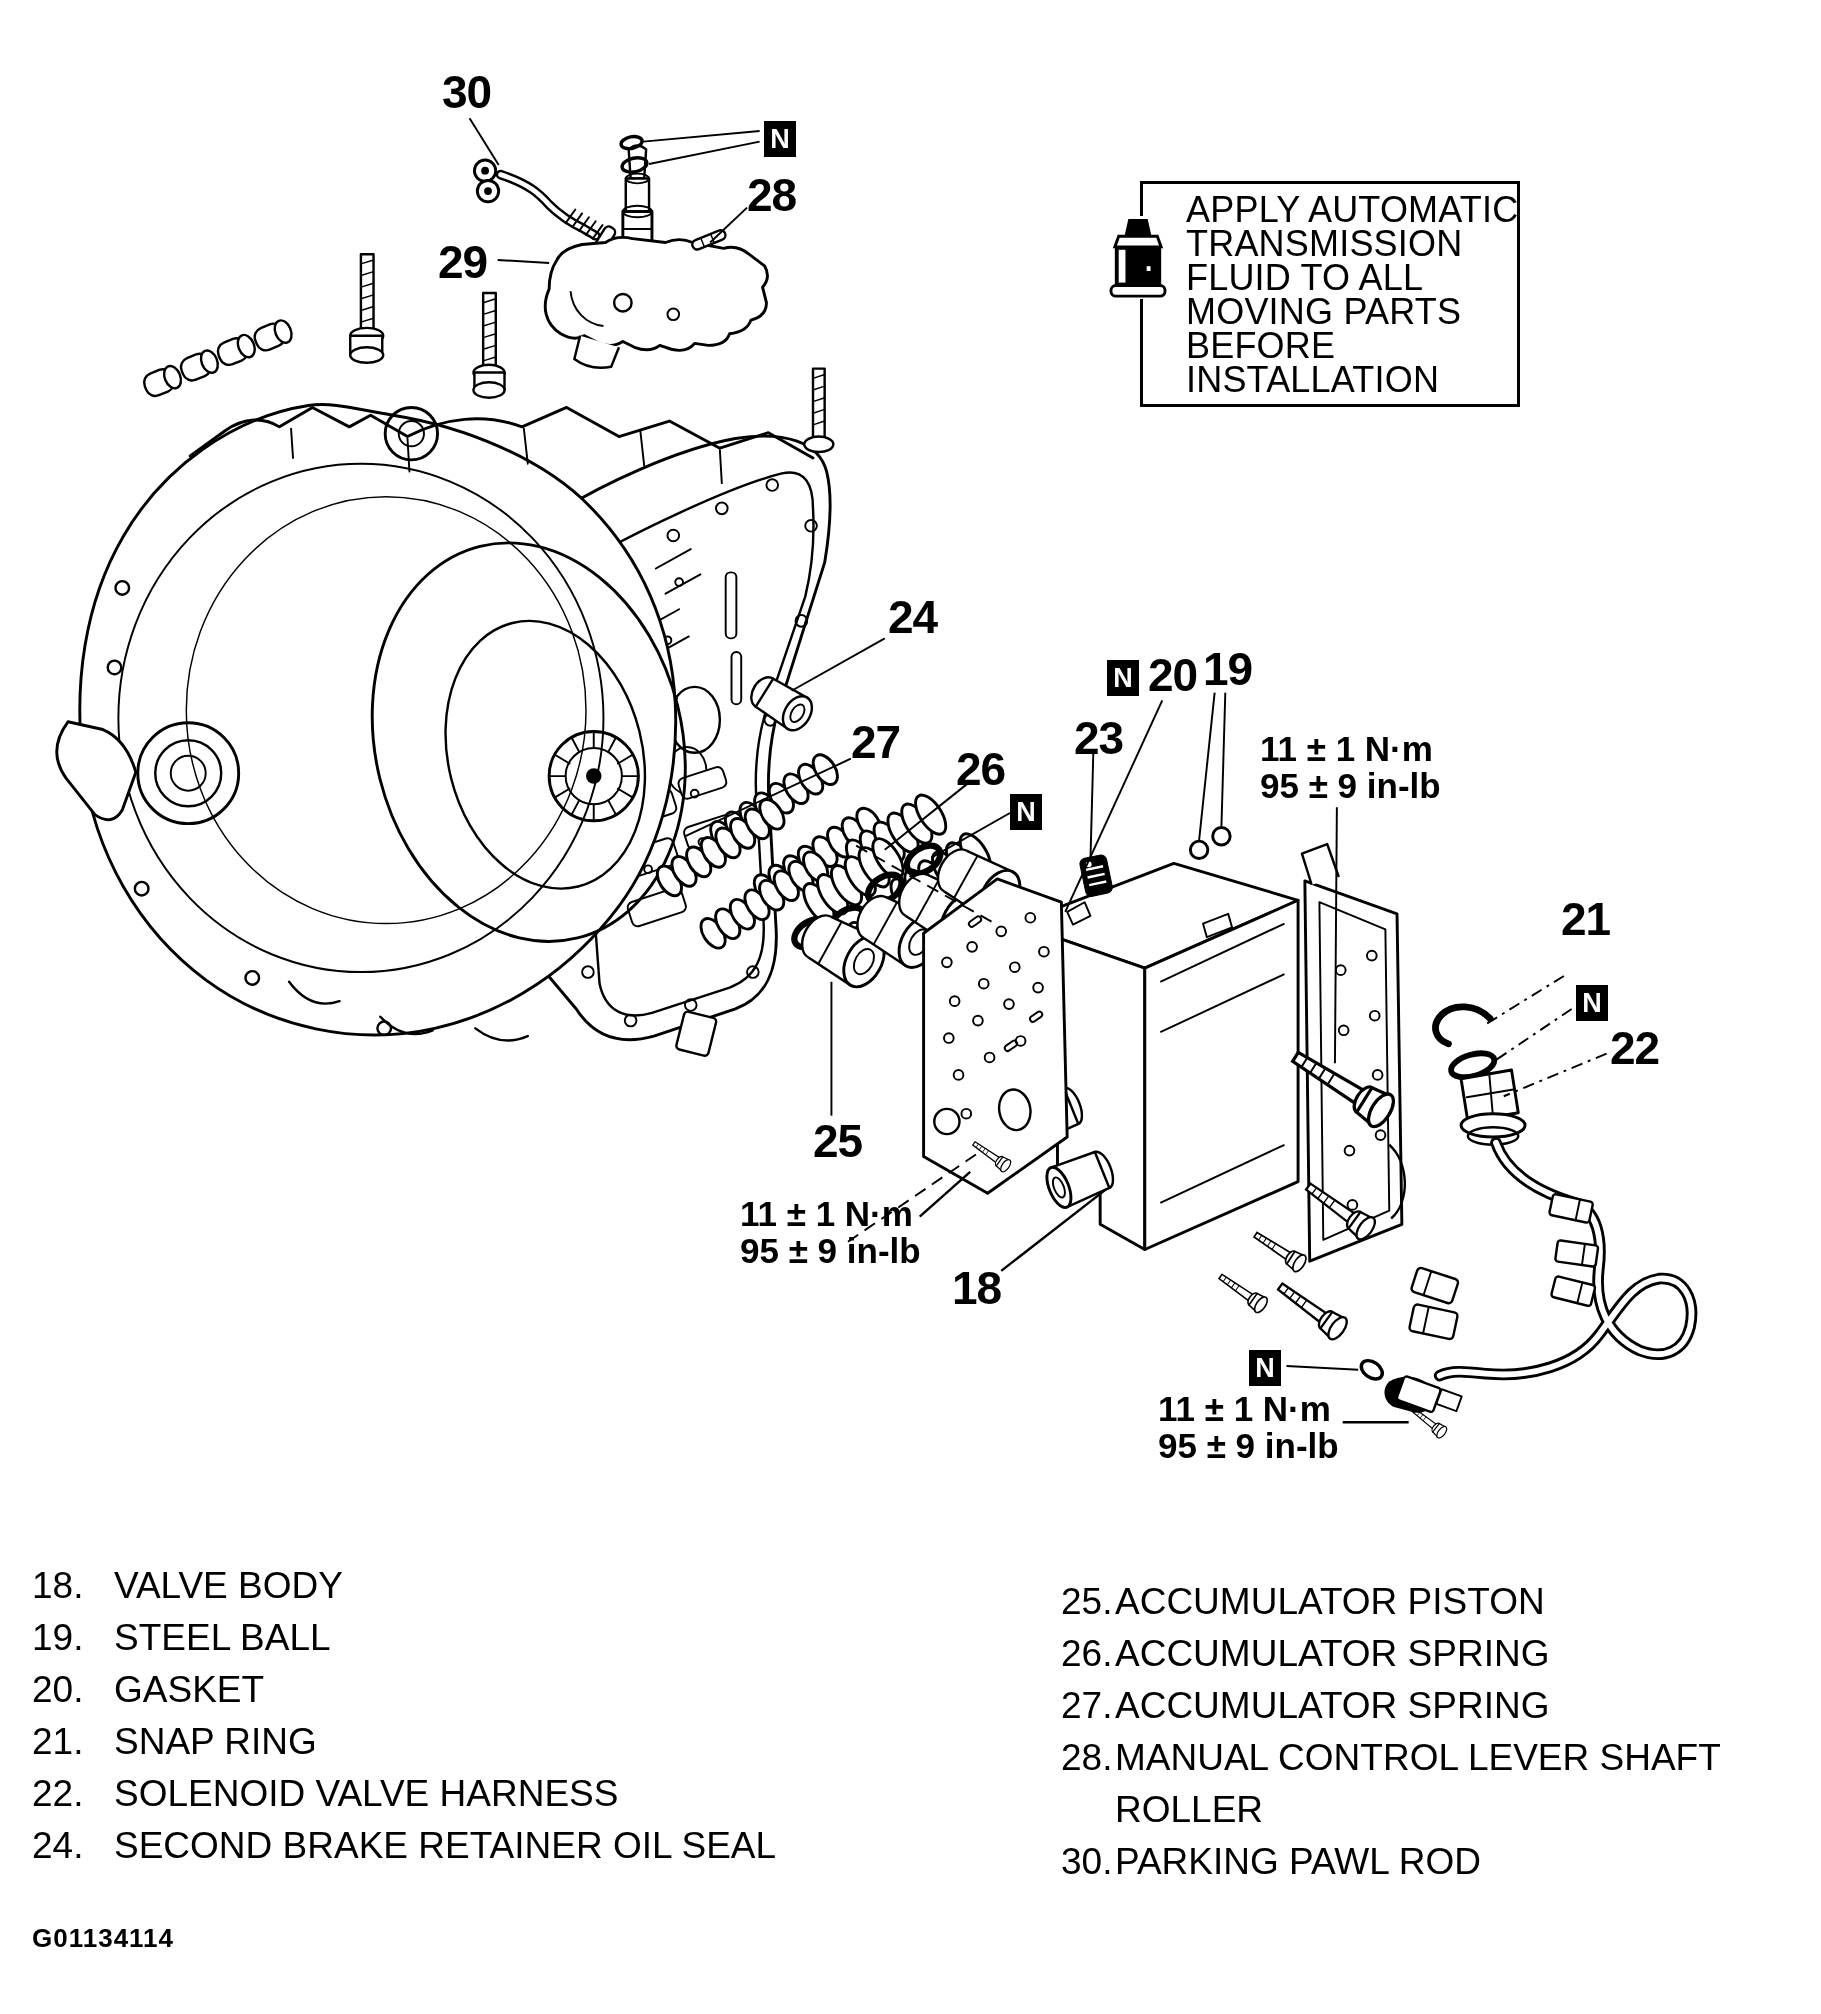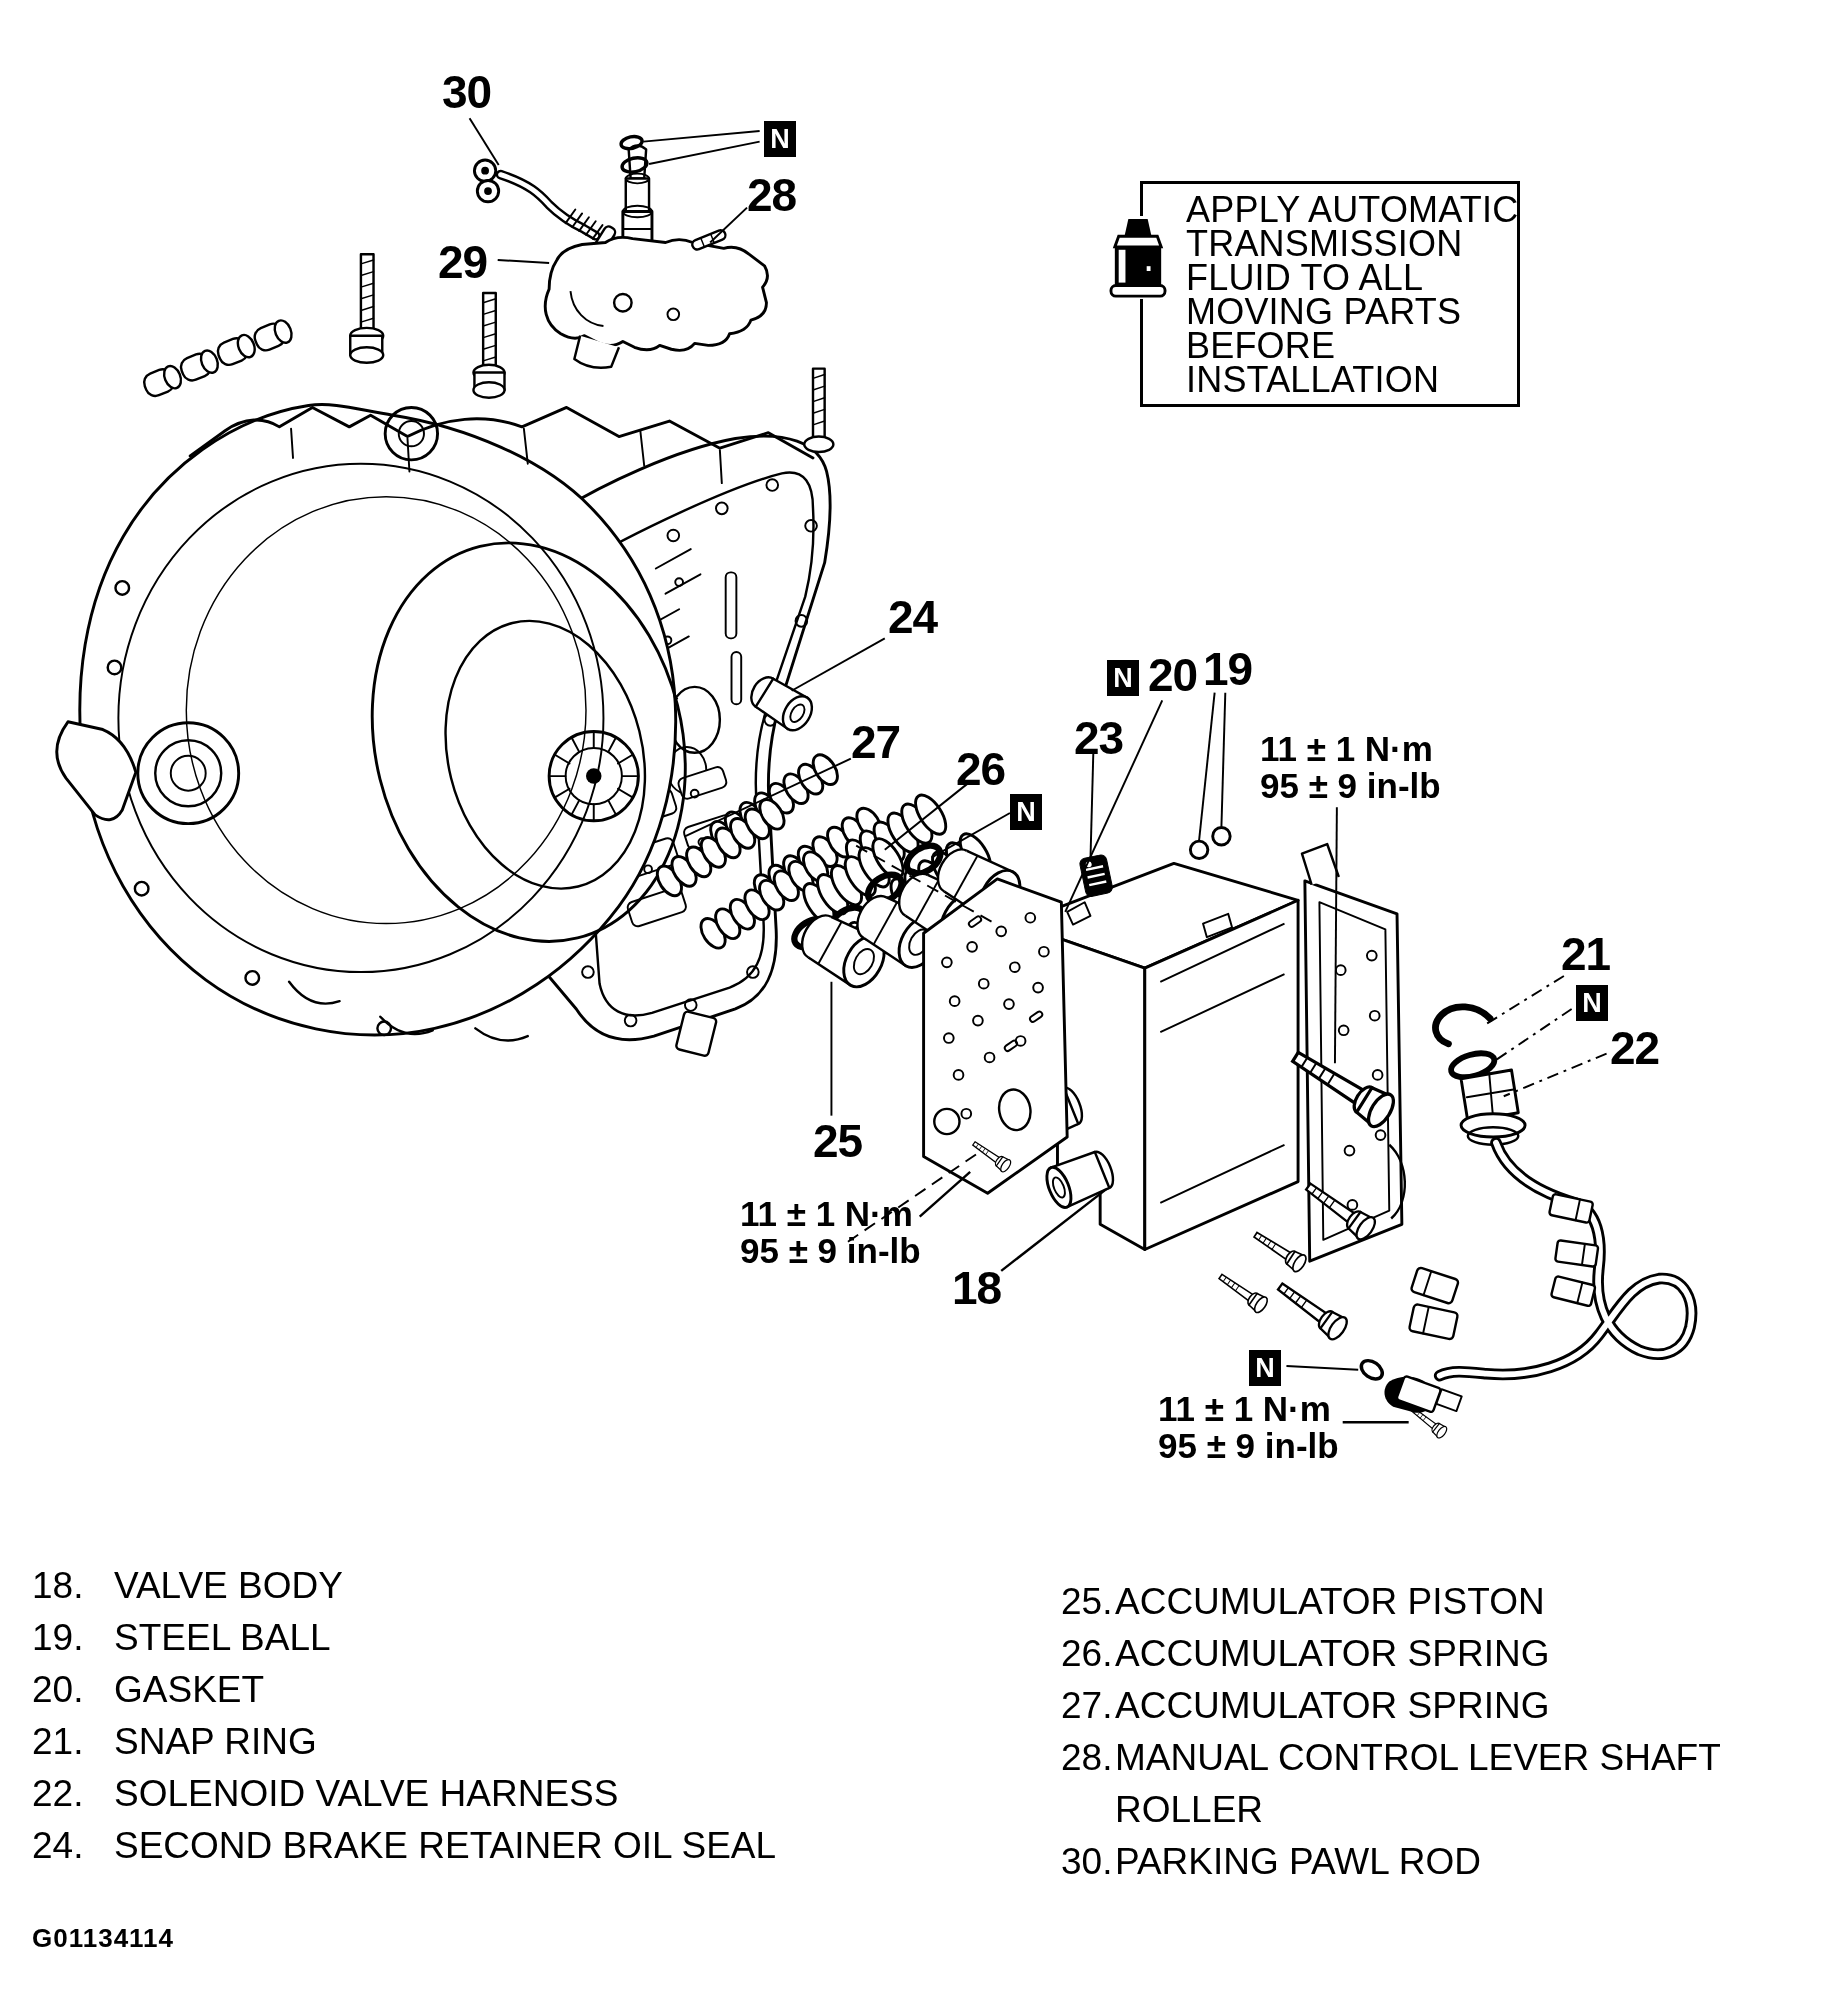--- a/index.html
+++ b/index.html
@@ -416,21 +416,21 @@
   <div class="co" style="left:747px;top:172px">28</div>
   <div class="co" style="left:438px;top:239px">29</div>
   <div class="co" style="left:888px;top:594px">24</div>
   <div class="co" style="left:851px;top:719px">27</div>
   <div class="co" style="left:956px;top:746px">26</div>
   <div class="co" style="left:1074px;top:715px">23</div>
   <div class="co" style="left:1148px;top:652px">20</div>
   <div class="co" style="left:1203px;top:646px">19</div>
   <div class="co" style="left:813px;top:1118px">25</div>
   <div class="co" style="left:952px;top:1265px">18</div>
-  <div class="co" style="left:1561px;top:931px">21</div>
+  <div class="co" style="left:1561px;top:896px">21</div>
   <div class="co" style="left:1610px;top:1025px">22</div>
 
   <div class="nbox" style="left:764px;top:121px">N</div>
   <div class="nbox" style="left:1010px;top:794px">N</div>
   <div class="nbox" style="left:1107px;top:660px">N</div>
   <div class="nbox" style="left:1576px;top:985px">N</div>
   <div class="nbox" style="left:1249px;top:1350px">N</div>
 
   <div class="torque" style="left:1260px;top:730px">
     <div>11 ± 1 N·m</div>

